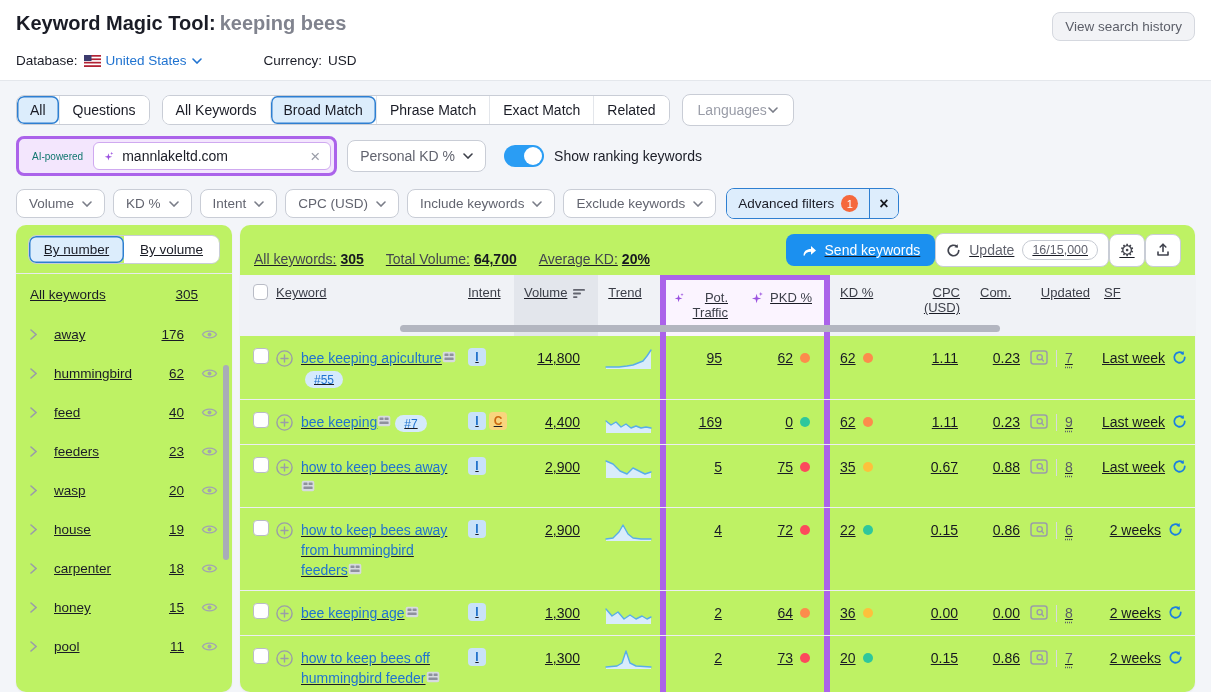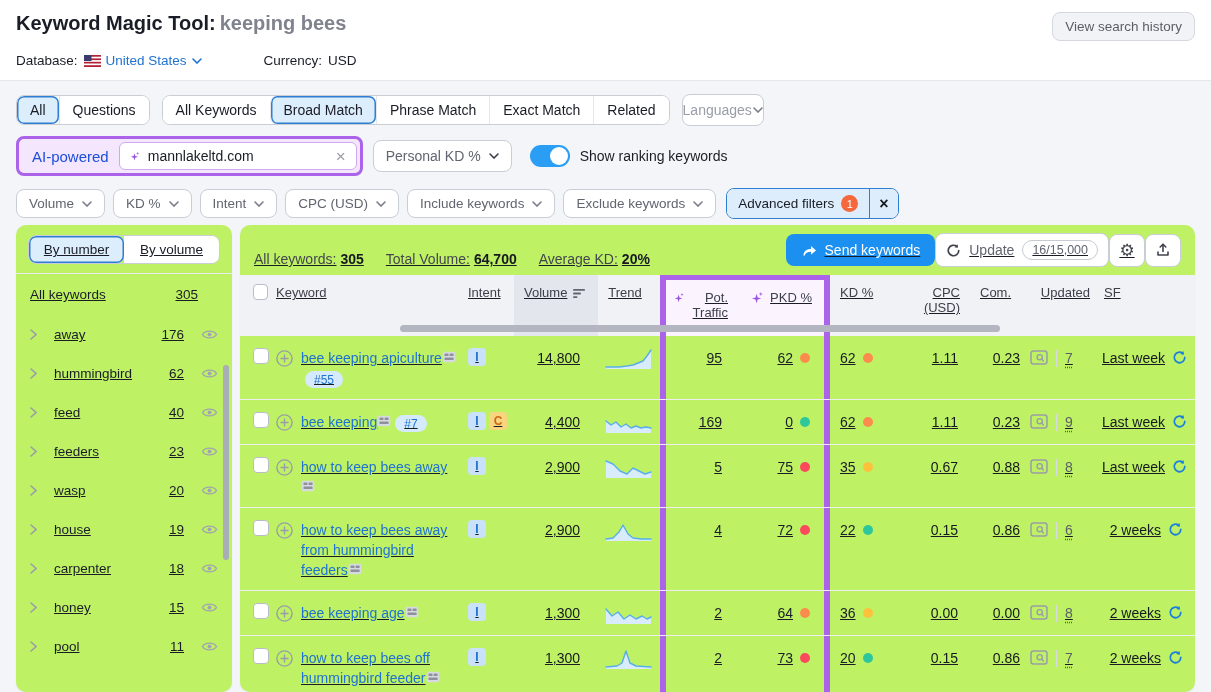--- a/index.html
+++ b/index.html
@@ -21,25 +21,25 @@
 
   
   .toolbar { padding:13px 16px 0; }
   .tabs-row { display:flex; gap:12px; align-items:center; }
   .tab-group { display:flex; background:#fff; border:1px solid #c9cdd6; border-radius:8px; overflow:hidden; }
   .tab { padding:6px 13px; font-size:14px; background:#fff; border:none; border-left:1px solid #e3e6eb;
     color:#1a1c26; cursor:pointer; font-family:inherit; white-space:nowrap; }
   .tab:first-child { border-left:none; }
   .tab.active { background:#dcedfc; box-shadow:inset 0 0 0 1.5px #2e7fd1; border-radius:7px; }
   .btn-languages { display:flex; align-items:center; gap:1px; background:#fff; border:1px solid #c9cdd6;
-    border-radius:8px; padding:7px 0; font-size:14px; color:#9a9da8; cursor:pointer; font-family:inherit; }
+    border-radius:8px; padding:7px 15px; font-size:14px; color:#9a9da8; cursor:pointer; font-family:inherit; }
 
   .ai-row { display:flex; align-items:center; gap:10px; margin-top:10px; }
   .ai-box { display:flex; align-items:stretch; border:3px solid #ab63ea; background:#f3e6fd; border-radius:8px; padding:3px; }
-  .ai-label { display:flex; align-items:center; padding:0 10px; color:#1d4ed8; font-size:15px; }
+  .ai-label { display:flex; align-items:center; padding:0 10px; color:#0f766e; font-size:10px; }
   .ai-input-wrap { display:flex; align-items:center; gap:7px; background:#fff; border:1px solid #cfa9f0;
     border-radius:6px; padding:0 10px; width:238px; height:28px; }
   .ai-input { border:none; outline:none; font-size:14px; color:#1a1c26; flex:1; font-family:inherit; background:transparent; }
   .clear-x { color:#9a9da8; font-size:17px; line-height:1; cursor:pointer; }
   .select-btn { display:flex; align-items:center; gap:8px; background:#fff; border:1px solid #c9cdd6;
     border-radius:8px; padding:7px 12px; font-size:14px; color:#62646f; cursor:pointer; font-family:inherit; }
   .toggle { width:40px; height:22px; border-radius:11px; background:#2a9df4; position:relative; cursor:pointer; margin-left:8px; }
   .toggle .knob { position:absolute; right:2px; top:2px; width:18px; height:18px; background:#fff; border-radius:50%; }
   .toggle-label { font-size:14px; color:#1a1c26; }
 

